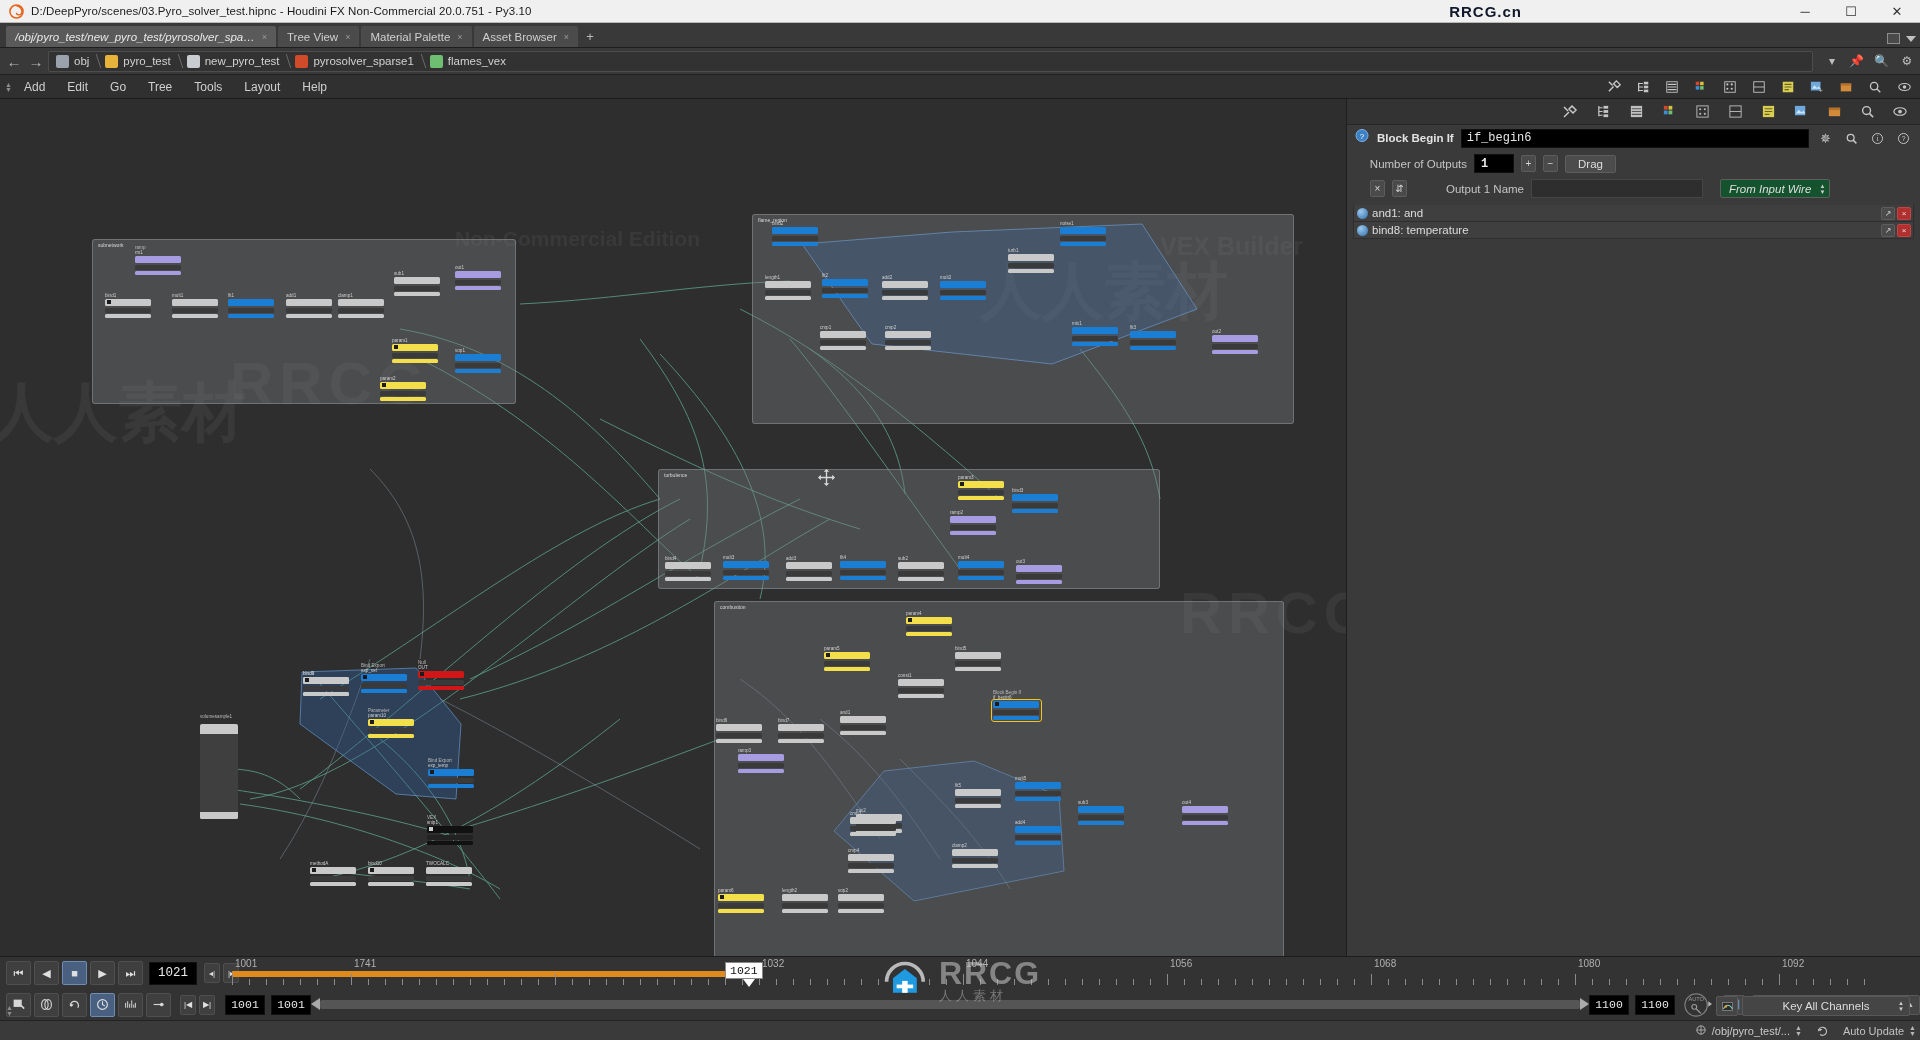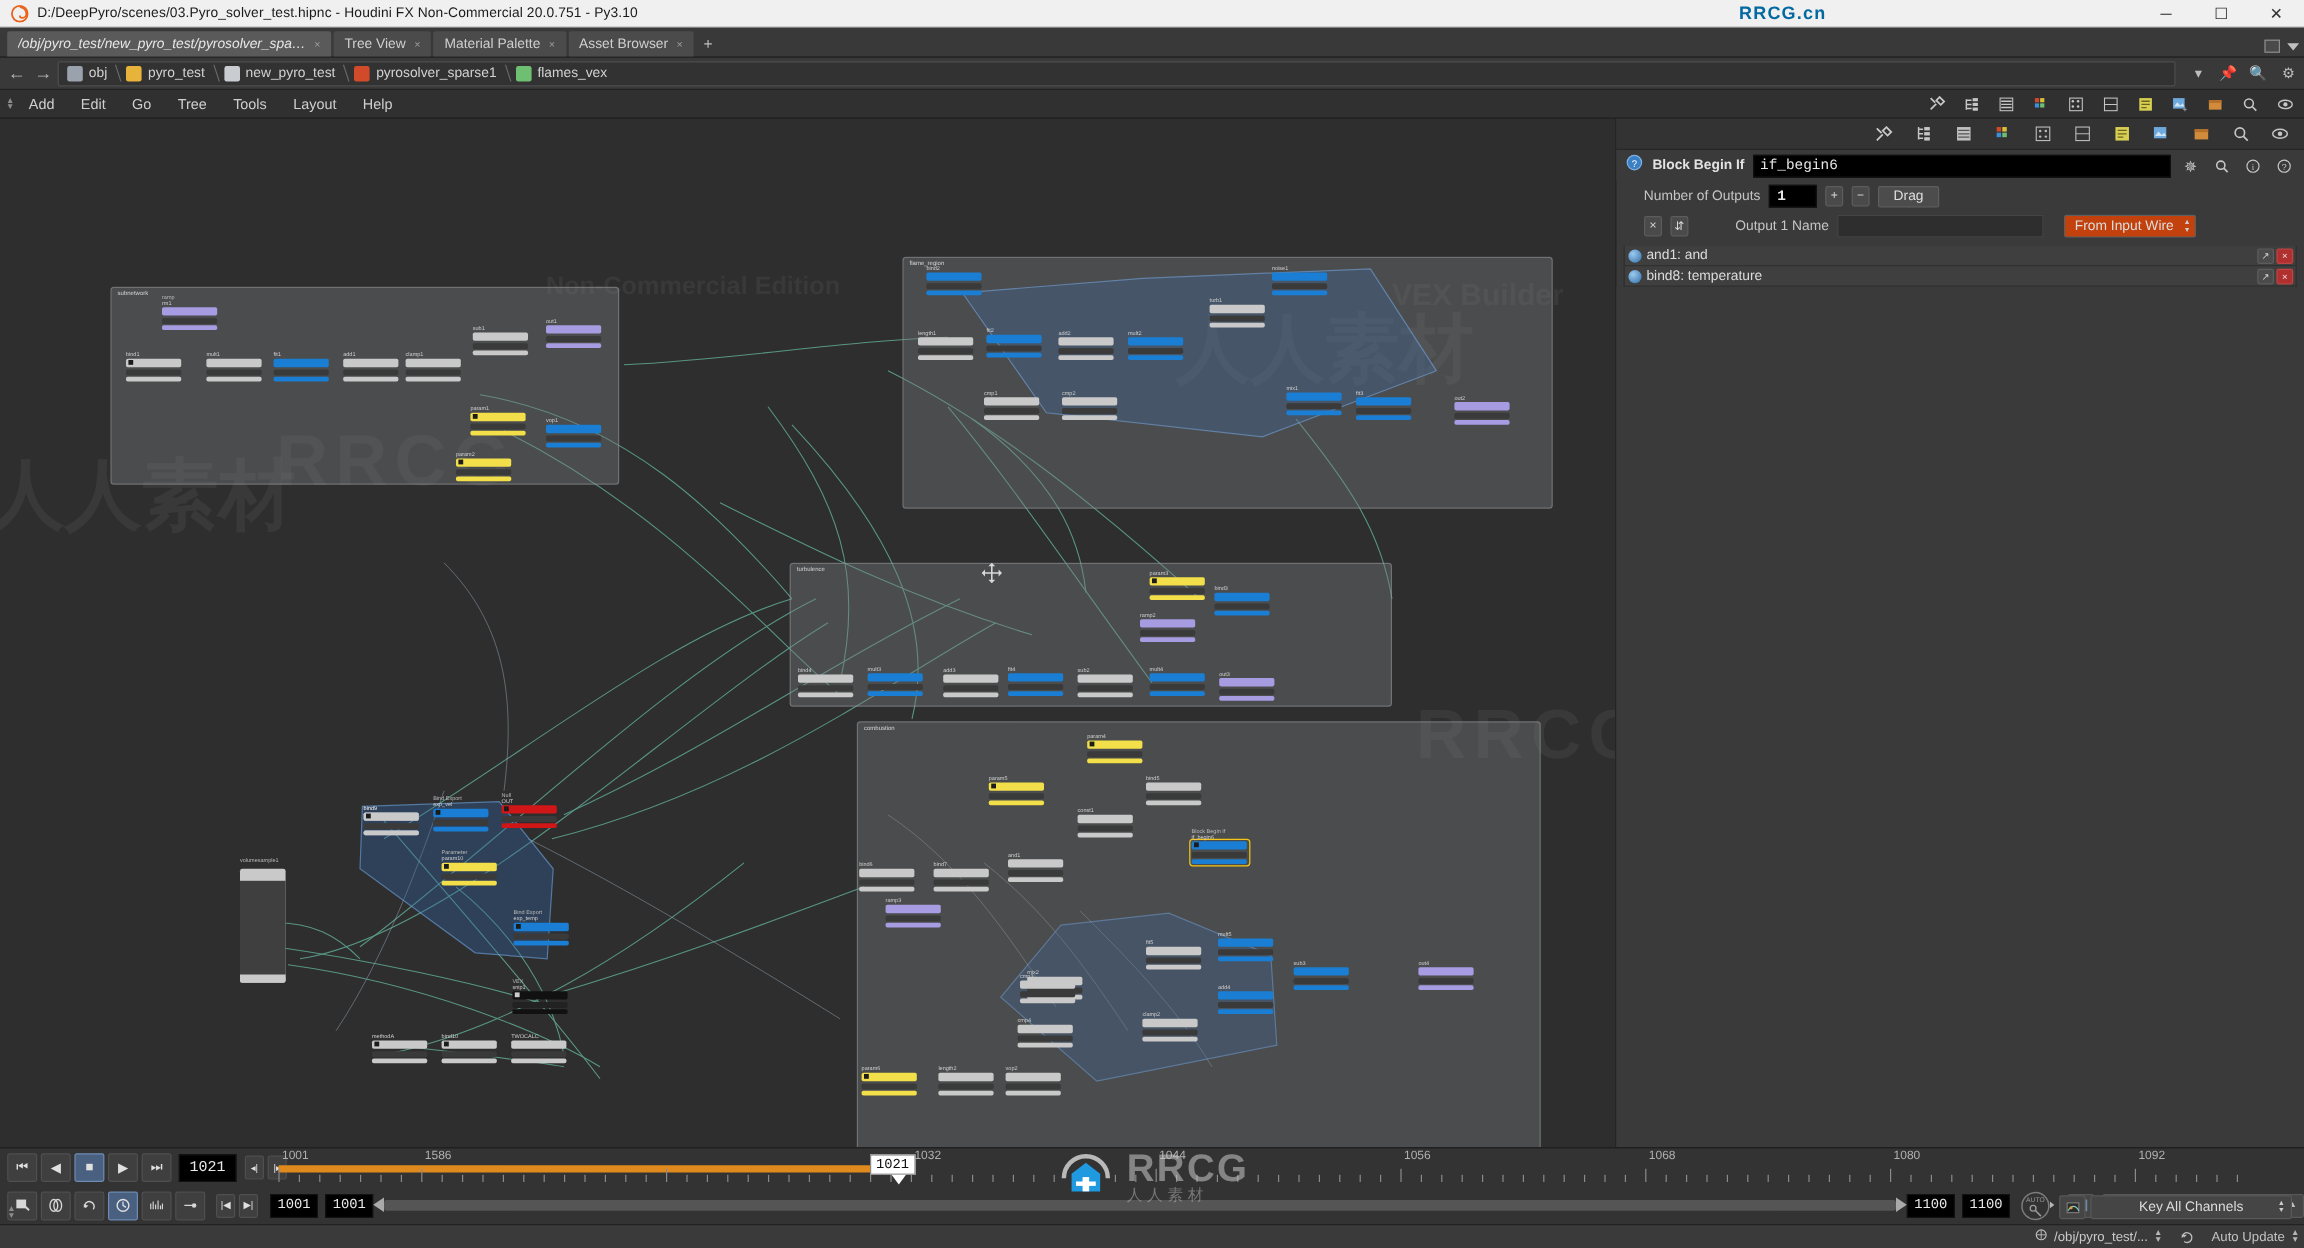--- a/index.html
+++ b/index.html
@@ -7,21 +7,21 @@
     font-family:"Liberation Sans", sans-serif; color:#c8c8c8; }
   .app{ position:relative; width:1920px; height:1040px; display:flex; flex-direction:column; }
 
   
   .titlebar{ height:23px; background:#f0f0f0; color:#1a1a1a; display:flex;
     align-items:center; font-size:11.5px; flex:none; border-bottom:1px solid #b9b9b9;}
   .tb-icon{ width:22px; height:17px; margin:0 4px 0 5px; display:flex; align-items:center; justify-content:center;}
   .tb-icon svg{ display:block; }
   .tb-title{ white-space:nowrap; letter-spacing:.1px; }
   .tb-spacer{ flex:1; }
-  .tb-wm{ color:#0369a1; font-size:15px; font-weight:bold; letter-spacing:1px; margin-right:260px;}
+  .tb-wm{ color:#0f172a; font-size:15px; font-weight:bold; letter-spacing:1px; margin-right:260px;}
   .tb-btns{ display:flex; height:23px; }
   .tb-btn{ width:46px; height:23px; display:flex; align-items:center; justify-content:center;
     color:#333; font-size:13px; }
 
   
   .tabsrow{ height:25px; background:#393939; display:flex; align-items:flex-end; flex:none;
     border-bottom:1px solid #1e1e1e; position:relative;}
   .tab{ height:21px; display:flex; align-items:center; gap:7px; padding:0 9px;
     font-size:11.5px; background:#4b4b4b; color:#cfcfcf; margin-right:2px; border-radius:2px 2px 0 0;}
   .tab.active{ background:#5a5a5a; color:#e8e8e8; font-style:italic; }
@@ -100,22 +100,22 @@
     color:#cdcdcd; font-size:6px; line-height:6px;}
   .prow{ display:flex; align-items:center; height:21px; margin:2px 0; padding:0 8px; gap:7px;}
   .pfield{ background:#000; border:1px solid #111; height:19px; color:#e9e9e9;
     font-family:"Liberation Mono", monospace; font-size:12px; display:flex; align-items:center;
     padding:0 6px; font-weight:bold;}
   .pfield.plain{ font-family:"Liberation Sans",sans-serif; font-weight:normal; }
   .sqbtn{ width:15px;height:17px; background:#4a4a4a; border:1px solid #5c5c5c; border-radius:2px;
     display:flex; align-items:center;justify-content:center; font-size:10px; color:#d8d8d8;}
   .clearbtn{ background:#4c4c4c; border:1px solid #5e5e5e; height:18px; border-radius:2px;
     display:flex;align-items:center;justify-content:center; font-size:11.5px; color:#dedede; padding:0 12px;}
-  .fromwire{ background:#c2410c; border:1px solid #5e5e5e; height:19px; border-radius:2px;
-    display:flex;align-items:center; font-size:11.5px; color:#dedede; padding:0 18px 0 8px; position:relative;}
+  .fromwire{ background:#14532d; border:1px solid #5e5e5e; height:19px; border-radius:2px;
+    display:flex;align-items:center; font-size:11.5px; color:#dedede; padding:0 18px 0 8px; position:relative;font-style:italic;}
   .listhdr{ height:16px; background:#454545; border:1px solid #2e2e2e; border-bottom:none;
     display:flex; align-items:center; padding-left:5px; font-size:11px; color:#cdcdcd;}
   .lrow{ height:17px; display:flex; align-items:center; background:#3f3f3f; border:1px solid #2e2e2e;
     border-top:none; font-size:11.5px; color:#dcdcdc; }
   .lrow .dot{ width:11px;height:11px; border-radius:50%; margin:0 4px 0 3px; flex:none;
     background:radial-gradient(circle at 35% 32%, #9cc9ee, #2f6ea8);}
   .lrow .lbtns{ margin-left:auto; display:flex; gap:2px; padding-right:2px;}
   .lb{ width:14px;height:13px; background:#4b4b4b; border:1px solid #5d5d5d; border-radius:2px;
     display:flex;align-items:center;justify-content:center; font-size:8px; color:#d0d0d0;}
   .lb.red{ background:#b03030; border-color:#c04444; color:#f3dada;}
@@ -1108,21 +1108,21 @@
             <div class="tick" style="left:1513px;height:6px"></div>
           <div class="tick" style="left:1530px;height:6px"></div>
           <div class="tick" style="left:1547px;height:11px"></div>
           <div class="tick" style="left:1564px;height:6px"></div>
             <div class="tick" style="left:1581px;height:6px"></div>
           <div class="tick" style="left:1598px;height:6px"></div>
             <div class="tick" style="left:1615px;height:6px"></div>
           <div class="tick" style="left:1632px;height:6px"></div>
         </div>
         <div class="tlab" style="left:2px">1001</div>
-        <div class="tlab" style="left:121px">1586</div>
+        <div class="tlab" style="left:121px">1741</div>
         <div class="tlab" style="left:529px">1032</div>
         <div class="tlab" style="left:733px">1044</div>
         <div class="tlab" style="left:937px">1056</div>
         <div class="tlab" style="left:1141px">1068</div>
         <div class="tlab" style="left:1345px">1080</div>
         <div class="tlab" style="left:1549px">1092</div>
         <div class="phbox" style="left:493px">1021</div>
         <div class="playhead" style="left:511px"></div>
       </div>
     </div>

